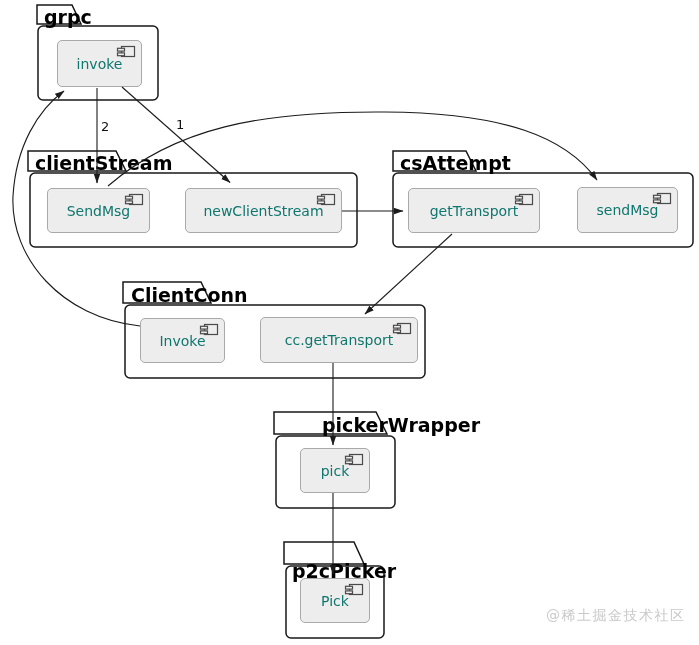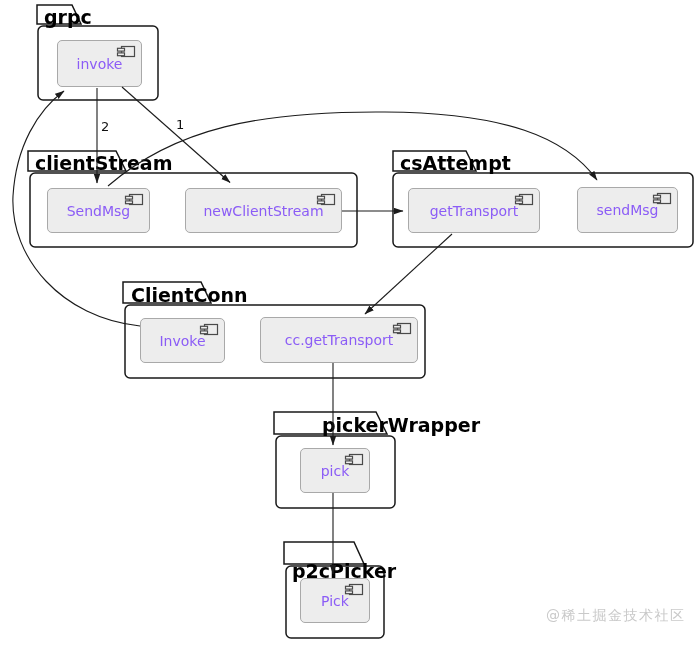--- a/index.html
+++ b/index.html
@@ -8,21 +8,21 @@
     font-family:"DejaVu Sans","Liberation Sans",sans-serif; overflow:hidden;
   }
   svg.layer { position:absolute; left:0; top:0; width:699px; height:645px; }
   .pkg-label {
     position:absolute; font-weight:bold; font-size:19px; color:#000;
     white-space:nowrap; line-height:1;
   }
   .component {
     position:absolute; background:#ededed; border:1.4px solid #a9a9a9;
     border-radius:5px; display:flex; align-items:center; justify-content:center;
-    font-size:14px; color:#8b5cf6; box-sizing:border-box;
+    font-size:14px; color:#0f766e; box-sizing:border-box;
   }
   .component .cicon { position:absolute; top:4px; right:5px; width:20px; height:14px; }
   .edge-label { position:absolute; font-size:13px; color:#111; line-height:1; }
   .watermark {
     position:absolute; left:546px; top:607px; color:#c9c9c9;
     font-size:14px; letter-spacing:1.5px; white-space:nowrap;
   }
 </style>
 </head>
 <body>

